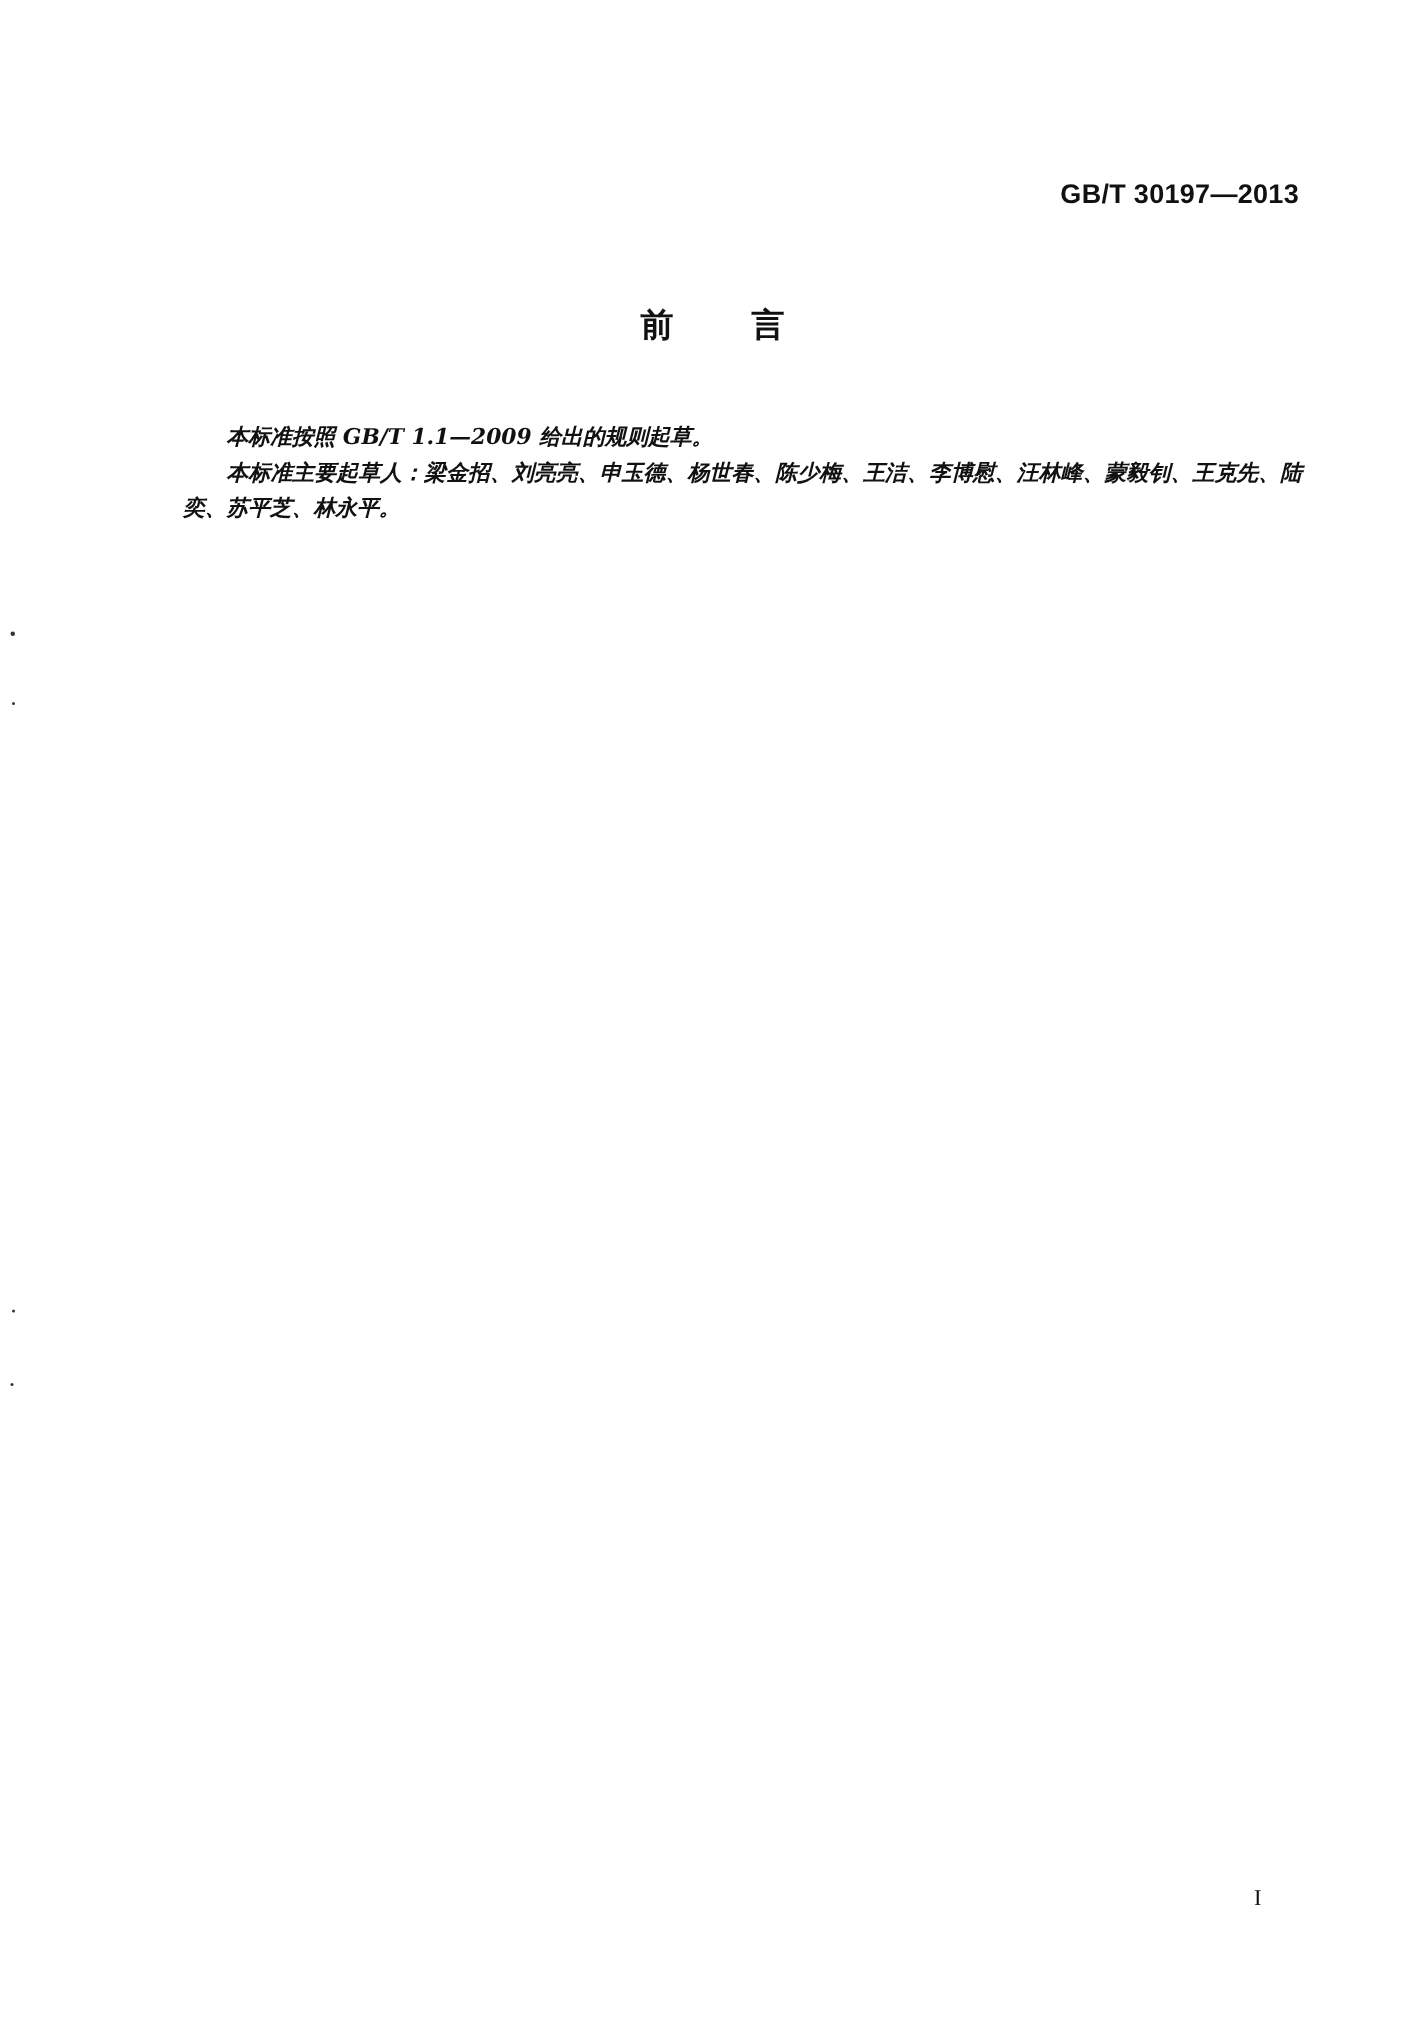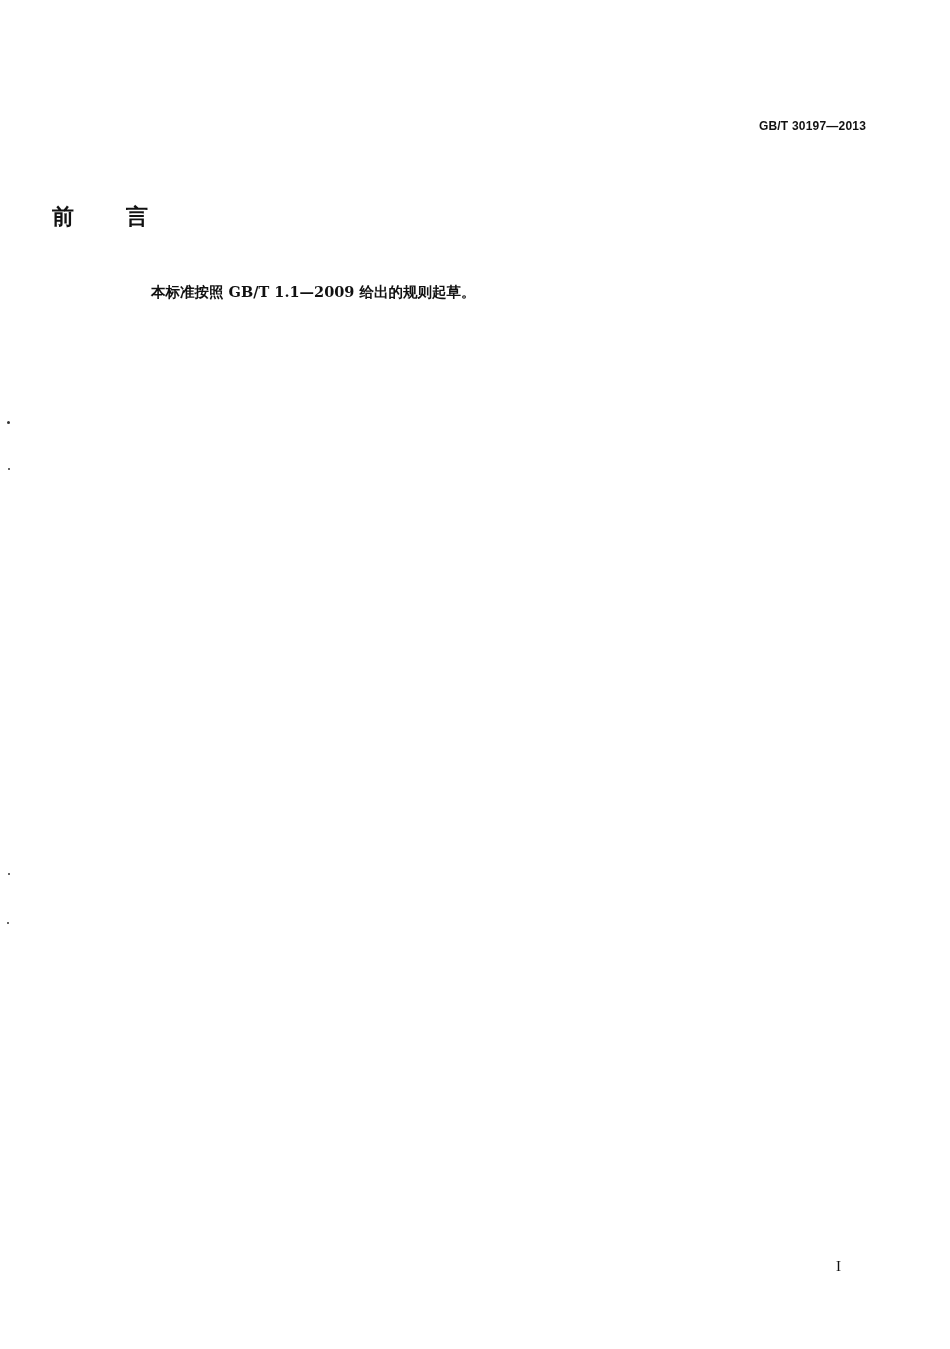--- a/index.html
+++ b/index.html
@@ -1,47 +1,48 @@
 <!DOCTYPE html>
 <html><head>
   <meta charset="utf-8">
   <style>
     html, body { margin: 0; padding: 0; background: #ffffff; }
     body { width: 950px; height: 1349px; position: relative; overflow: hidden; color: #111; }
     .std-code {
       position: absolute; top: 119px; right: 84px;
-      font-family: "Liberation Sans", sans-serif; font-weight: bold; font-size: 12px;
+      font-family: "Liberation Sans", sans-serif; font-weight: bold; font-size: 18px;
       letter-spacing: 0.2px;
     }
     .title {
-      position: absolute; top: 202px; left: 0; width: 100%; 
+      position: absolute; top: 202px; left: 0; width: 100%; text-align: center;
       font-family: "DejaVu Sans", sans-serif; font-weight: bold; font-size: 22px;
       letter-spacing: 52px; text-indent: 52px;
     }
     .body {
       position: absolute; top: 280px; left: 122px; width: 746px;
       font-family: "DejaVu Serif", serif; font-size: 14.5px; line-height: 23.5px;
       font-weight: bold;
     }
-    .para { margin: 0; text-indent: 29px; text-align: justify; }
+    .para { margin: 0; text-indent: 29px; text-align: justify; font-style: italic; }
     .page-num {
       position: absolute; top: 1258px; left: 836px;
       font-family: "Liberation Serif", serif; font-size: 15px;
     }
     .mark { position: absolute; width: 3px; height: 3px; background: #333; border-radius: 50%; }
   </style>
 </head>
 <body>
 
 <div class="std-code">GB/T 30197—2013</div>
 
 <div class="title">前言</div>
 
 <div class="body">
   <p class="para">本标准按照 GB/T 1.1—2009 给出的规则起草。</p>
+  <p class="para">本标准主要起草人：梁金招、刘亮亮、申玉德、杨世春、陈少梅、王洁、李博慰、汪林峰、蒙毅钊、王克先、陆奕、苏平芝、林永平。</p>
 </div>
 
 <div class="page-num">I</div>
 
 <div class="mark" style="left:7px;top:421px;"></div>
 <div class="mark" style="left:8px;top:468px;width:2px;height:2px;"></div>
 <div class="mark" style="left:8px;top:873px;width:2px;height:2px;"></div>
 <div class="mark" style="left:7px;top:922px;width:2px;height:2px;"></div>
 
 </body></html>

